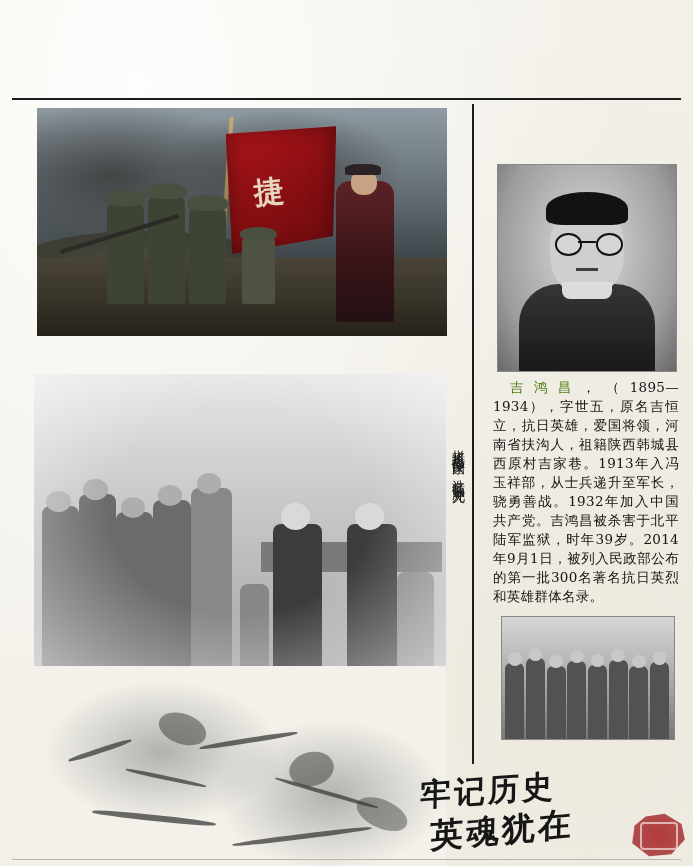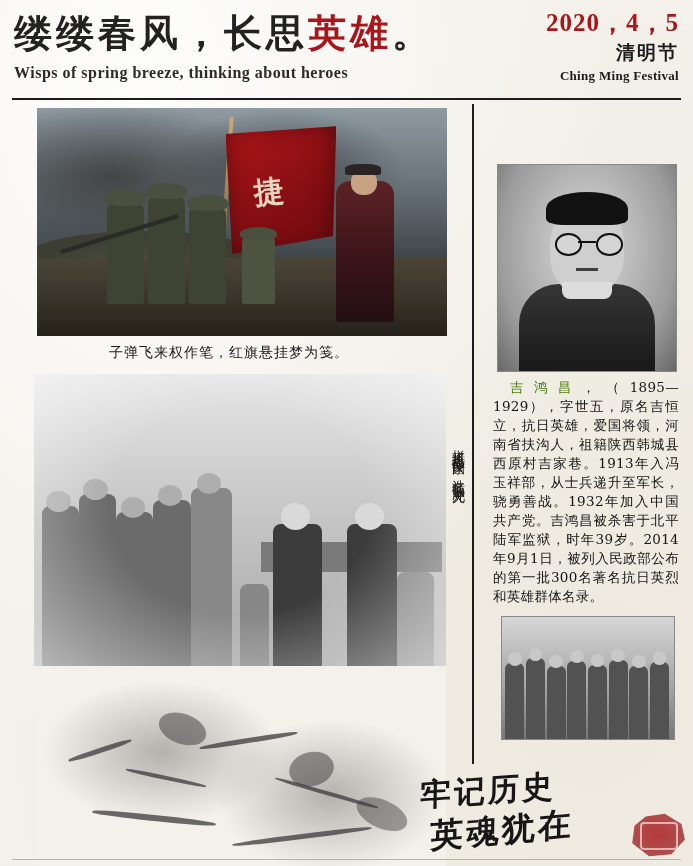--- a/index.html
+++ b/index.html
@@ -525,32 +525,20 @@
     width: 669px;
     height: 1px;
     background: #b8b4ab;
   }
 </style>
 </head>
 <body>
 
 <div class="poster">
 
-  <div class="header">
-    <div class="title-cn">
-      <span>缕缕春风，</span><span>长思</span><span class="hero">英雄</span><span>。</span>
-    </div>
-    <div class="title-en">Wisps of spring breeze, thinking about heroes</div>
-
-    <div class="date-block">
-      <div class="date-line">2020，4，5</div>
-      <div class="festival-cn">清明节</div>
-      <div class="festival-en">Ching Ming Festival</div>
-    </div>
-  </div>
 
   <div class="rule-top"></div>
   <div class="divider-vert"></div>
 
   <div class="left-col">
 
     <div class="photo1">
       <div class="p1-sky"></div>
       <div class="p1-smoke"></div>
       <div class="p1-smoke2"></div>
@@ -569,21 +557,20 @@
       <div class="p1-helmet" style="left:36.5%;bottom:55%;width:10%;height:7%;"></div>
       <div class="p1-soldier" style="left:50%;width:8%;height:30%;background:#4d5241;"></div>
       <div class="p1-helmet" style="left:49.5%;bottom:42%;width:9%;height:6%;"></div>
       <div class="p1-rifle"></div>
 
       <div class="p1-officer"></div>
       <div class="p1-officer-head"></div>
       <div class="p1-officer-cap"></div>
     </div>
 
-    <div class="caption cap1">子弹飞来权作笔，红旗悬挂梦为笺。</div>
 
     <div class="photo2">
       <div class="p2-bg"></div>
       <div class="p2-table"></div>
 
       <div class="p2-person" style="left:2%;width:9%;height:56%;"></div>
       <div class="p2-head" style="left:3%;bottom:54%;width:6%;height:7%;"></div>
       <div class="p2-person" style="left:11%;width:9%;height:60%;"></div>
       <div class="p2-head" style="left:12%;bottom:58%;width:6%;height:7%;"></div>
       <div class="p2-person" style="left:20%;width:9%;height:54%;"></div>
@@ -629,21 +616,21 @@
       <div class="pt-head"></div>
       <div class="pt-hair"></div>
       <div class="pt-glass l"></div>
       <div class="pt-glass r"></div>
       <div class="pt-bridge"></div>
       <div class="pt-mouth"></div>
       <div class="pt-collar"></div>
     </div>
 
     <div class="bio">
-      <span class="name">吉鸿昌</span><span>，（1895—1929），字世五，原名吉恒立，抗日英雄，爱国将领，河南省扶沟人，祖籍陕西韩城县西原村吉家巷。1913年入冯玉祥部，从士兵递升至军长，骁勇善战。1932年加入中国共产党。吉鸿昌被杀害于北平陆军监狱，时年39岁。2014年9月1日，被列入民政部公布的第一批300名著名抗日英烈和英雄群体名录。</span>
+      <span class="name">吉鸿昌</span><span>，（1895—1934），字世五，原名吉恒立，抗日英雄，爱国将领，河南省扶沟人，祖籍陕西韩城县西原村吉家巷。1913年入冯玉祥部，从士兵递升至军长，骁勇善战。1932年加入中国共产党。吉鸿昌被杀害于北平陆军监狱，时年39岁。2014年9月1日，被列入民政部公布的第一批300名著名抗日英烈和英雄群体名录。</span>
     </div>
 
     <div class="photo3">
       <div class="p3-bg"></div>
       <div class="p3-person" style="left:2%;width:11%;height:62%;"></div>
       <div class="p3-head" style="left:3.5%;bottom:60%;width:8%;height:11%;"></div>
       <div class="p3-person" style="left:14%;width:11%;height:66%;"></div>
       <div class="p3-head" style="left:15.5%;bottom:64%;width:8%;height:11%;"></div>
       <div class="p3-person" style="left:26%;width:11%;height:60%;"></div>
       <div class="p3-head" style="left:27.5%;bottom:58%;width:8%;height:11%;"></div>

